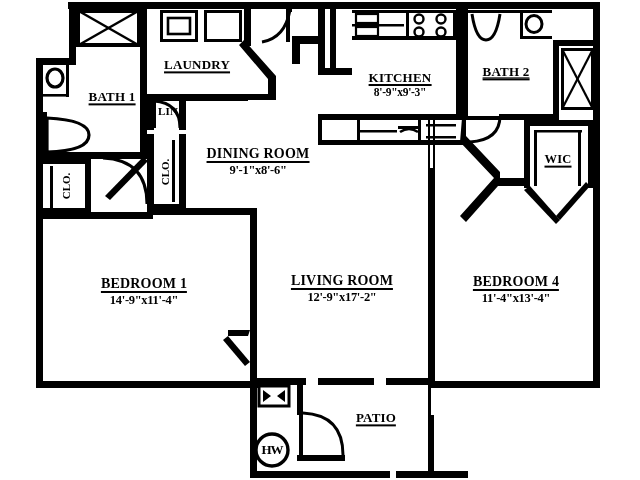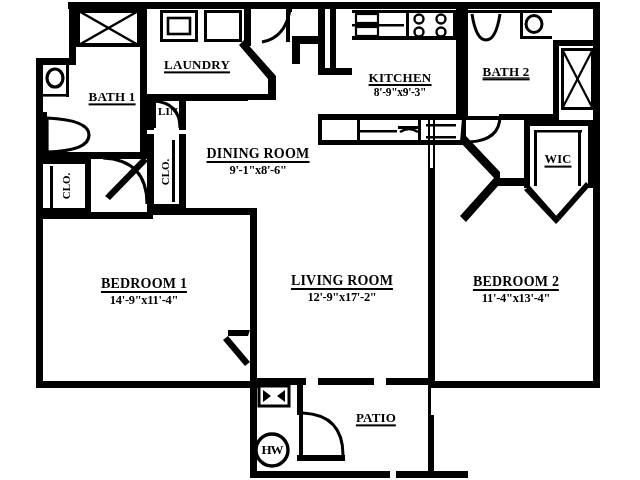--- a/index.html
+++ b/index.html
@@ -286,21 +286,21 @@
     <span class="rl-name">BEDROOM 1</span>
     <span class="rl-dims">14'-9"x11'-4"</span>
   </div>
 
   <div class="room-label rl-big" style="left:342px;top:289px;">
     <span class="rl-name">LIVING ROOM</span>
     <span class="rl-dims">12'-9"x17'-2"</span>
   </div>
 
   <div class="room-label rl-big" style="left:516px;top:290px;">
-    <span class="rl-name">BEDROOM 2</span>
+    <span class="rl-name">BEDROOM 4</span>
     <span class="rl-dims">11'-4"x13'-4"</span>
   </div>
 
   <div class="room-label rl-mid" style="left:376px;top:419px;">
     <span class="rl-name">PATIO</span>
   </div>
 
   <div class="vert-label" style="left:66px;top:186px;">CLO.</div>
   <div class="vert-label" style="left:165px;top:172px;">CLO.</div>
 

